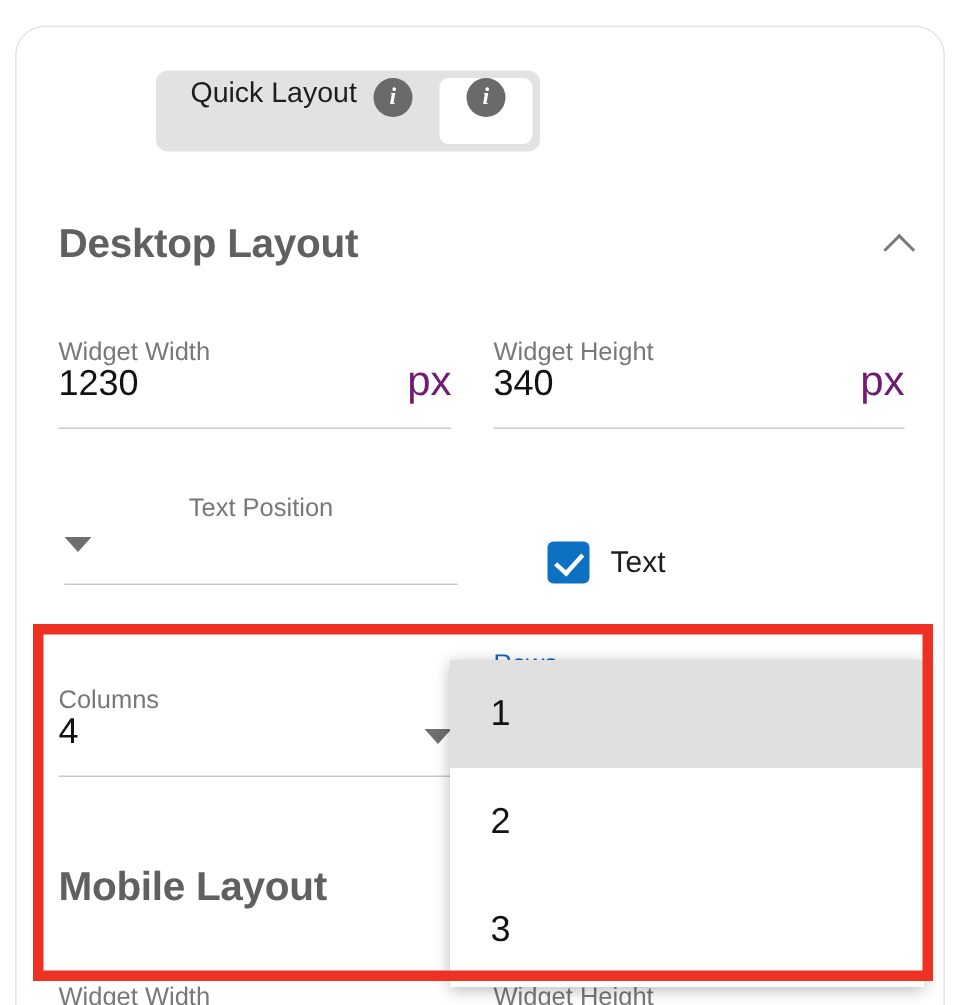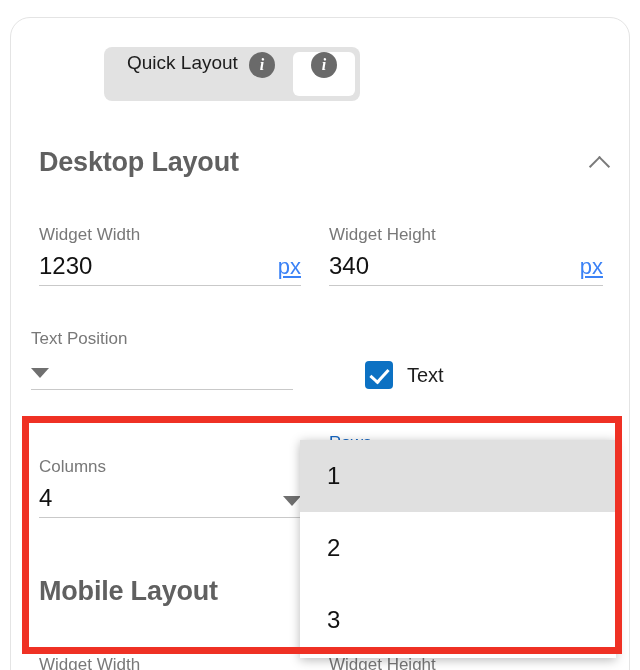--- a/index.html
+++ b/index.html
@@ -121,33 +121,32 @@
     white-space: nowrap;
   }
   .field-label.focused { color: #1565c0; }
 
   .field-line {
     position: relative;
     display: flex;
     align-items: flex-end;
     justify-content: space-between;
     border-bottom: 1px solid #c9c9c9;
-    padding-bottom: 7px;
+    padding-bottom: 17px;
     height: 34px;
   }
   .field-value {
     font-size: 24px;
     color: #121212;
     line-height: 1;
   }
   .field-suffix {
-    font-size: 22px;
-    color: #3b82f6;
+    font-size: 28px;
+    color: #701a75;
     line-height: 1;
-    text-decoration: underline;
   }
   .caret-down {
     width: 0;
     height: 0;
     border-left: 9px solid transparent;
     border-right: 9px solid transparent;
     border-top: 10px solid #6f6f6f;
     margin-bottom: 4px;
     cursor: pointer;
   }
@@ -259,21 +258,21 @@
     </div>
 
     <div class="field" style="left:318px; top:207px; width:274px;">
       <div class="field-label">Widget Height</div>
       <div class="field-line">
         <span class="field-value">340</span>
         <span class="field-suffix">px</span>
       </div>
     </div>
 
-    <div class="field" style="left:20px; top:311px; width:262px;">
+    <div class="field" style="left:32px; top:311px; width:262px;text-align:center;">
       <div class="field-label">Text Position</div>
       <div class="field-line">
         <span class="caret-down"></span>
       </div>
     </div>
 
     <div class="check-row" style="left:318px; top:343px;">
       <span class="checkbox"></span>
       <span class="check-label">Text</span>
     </div>

